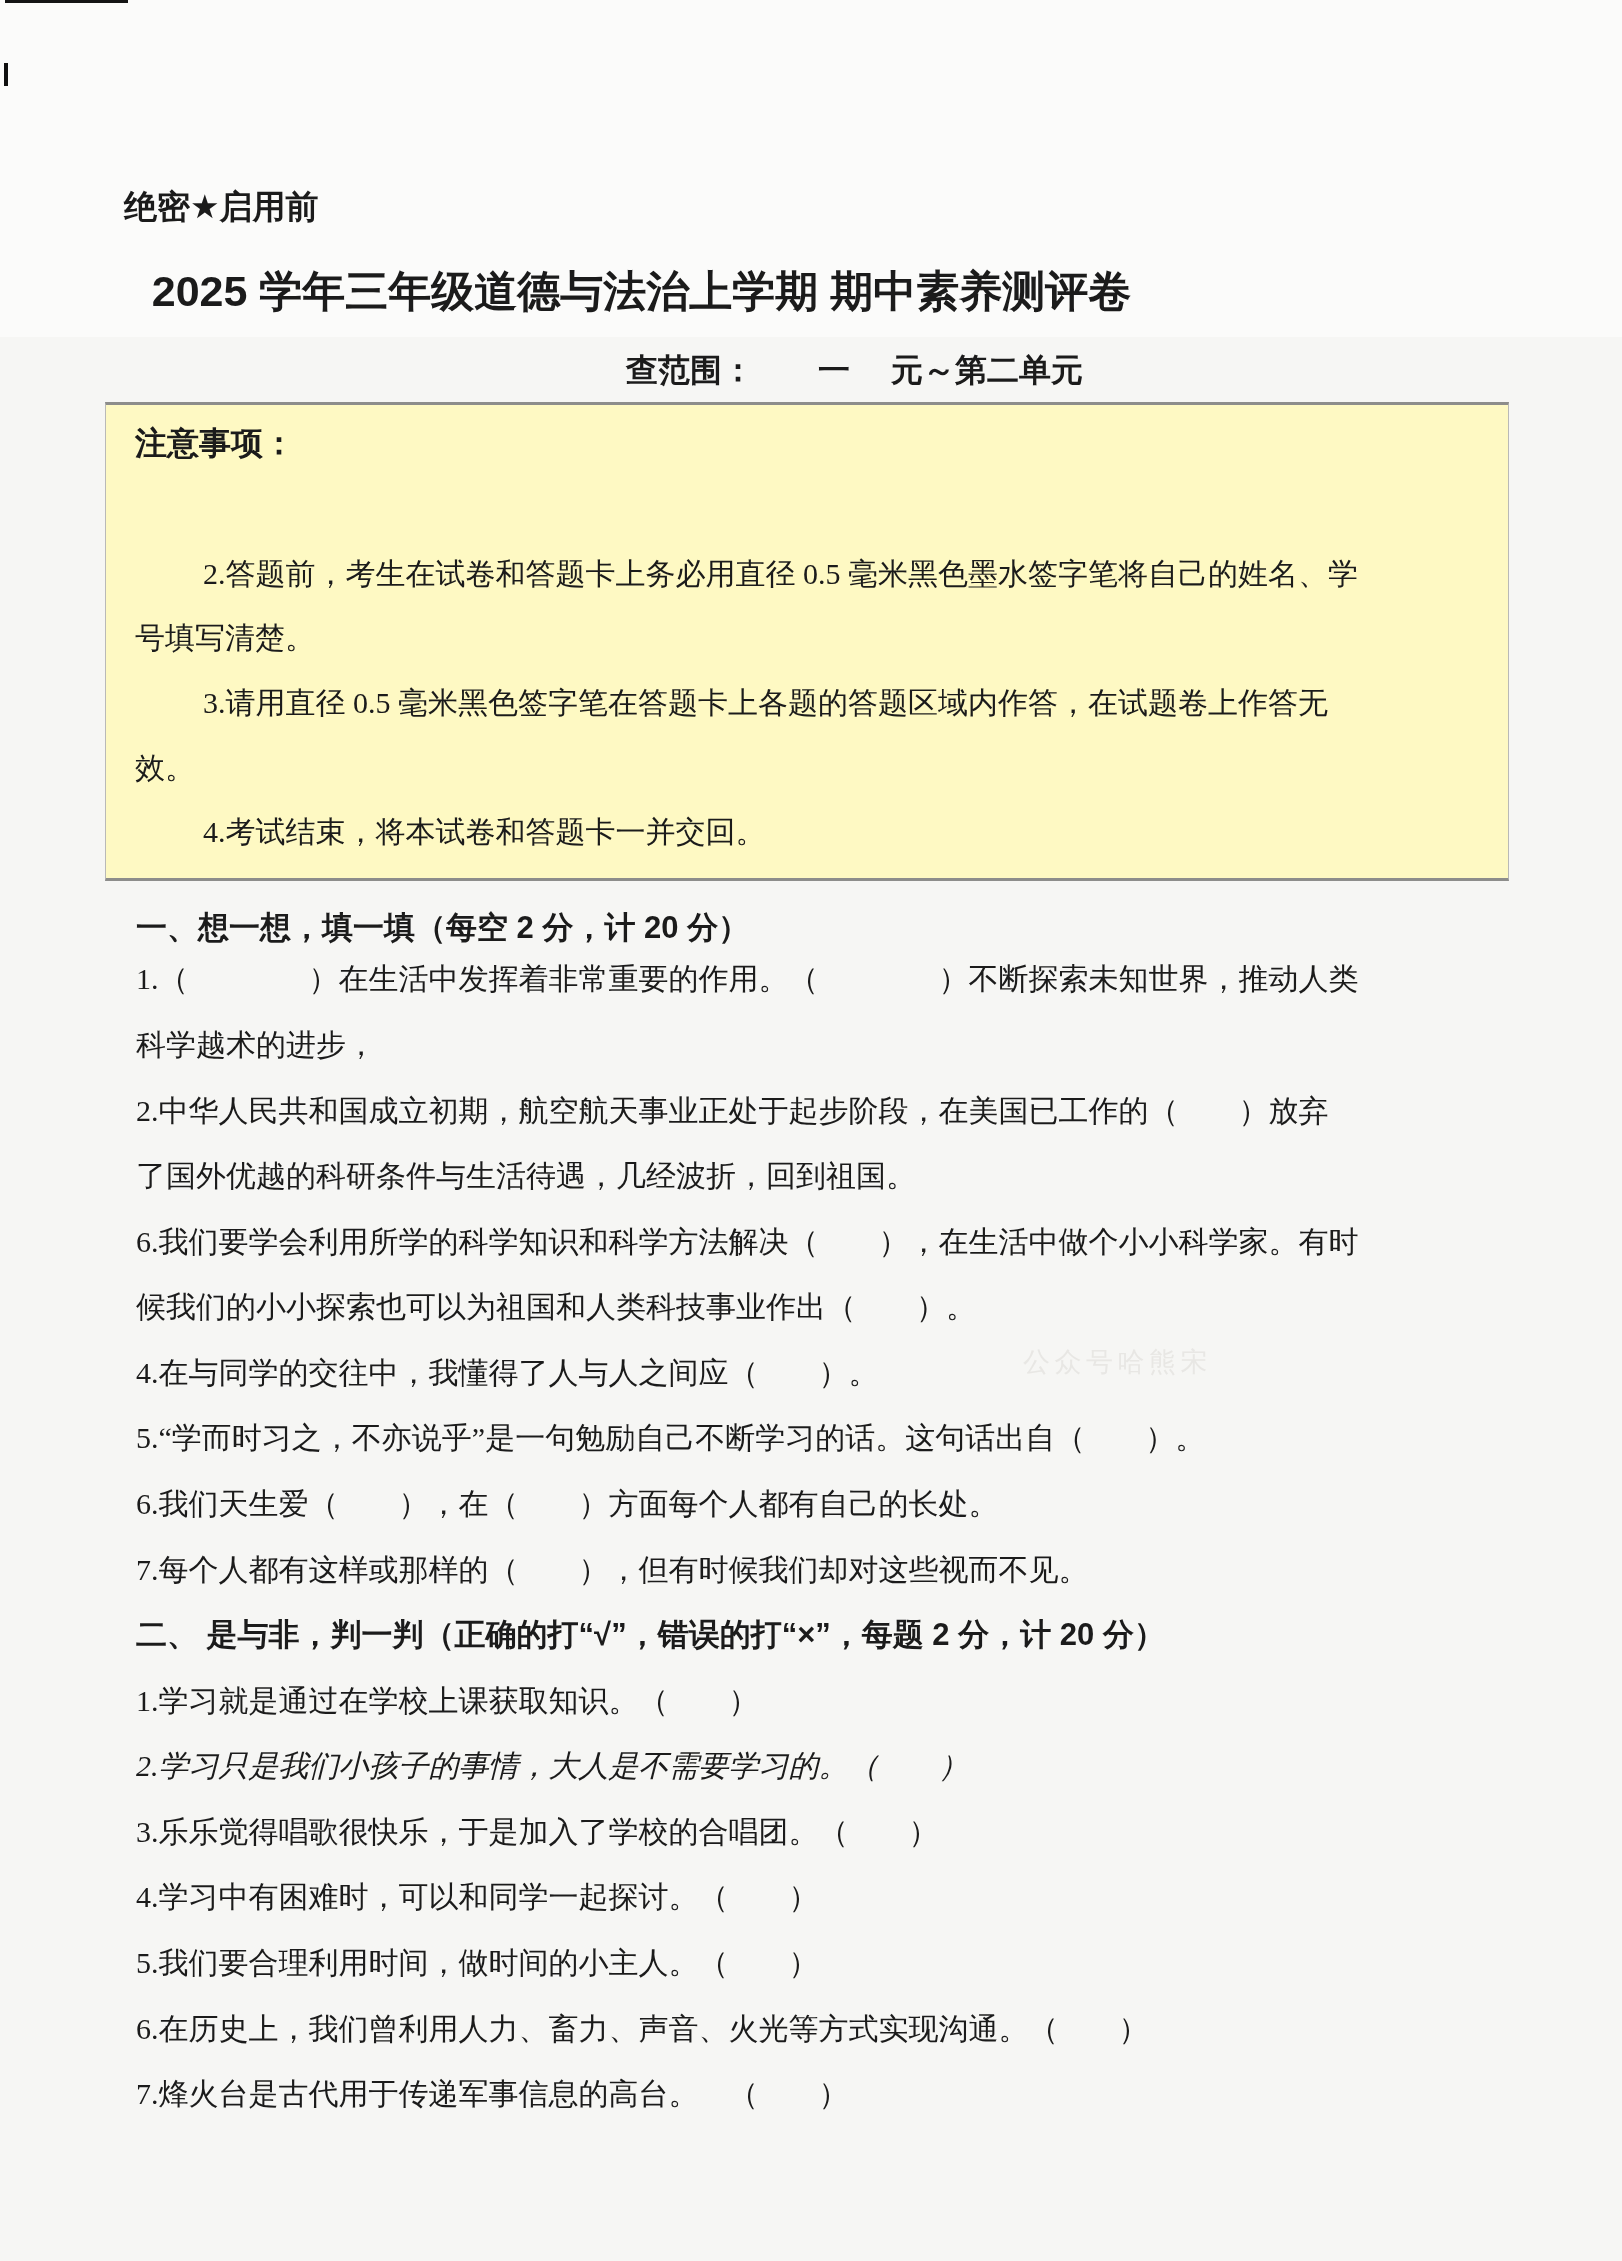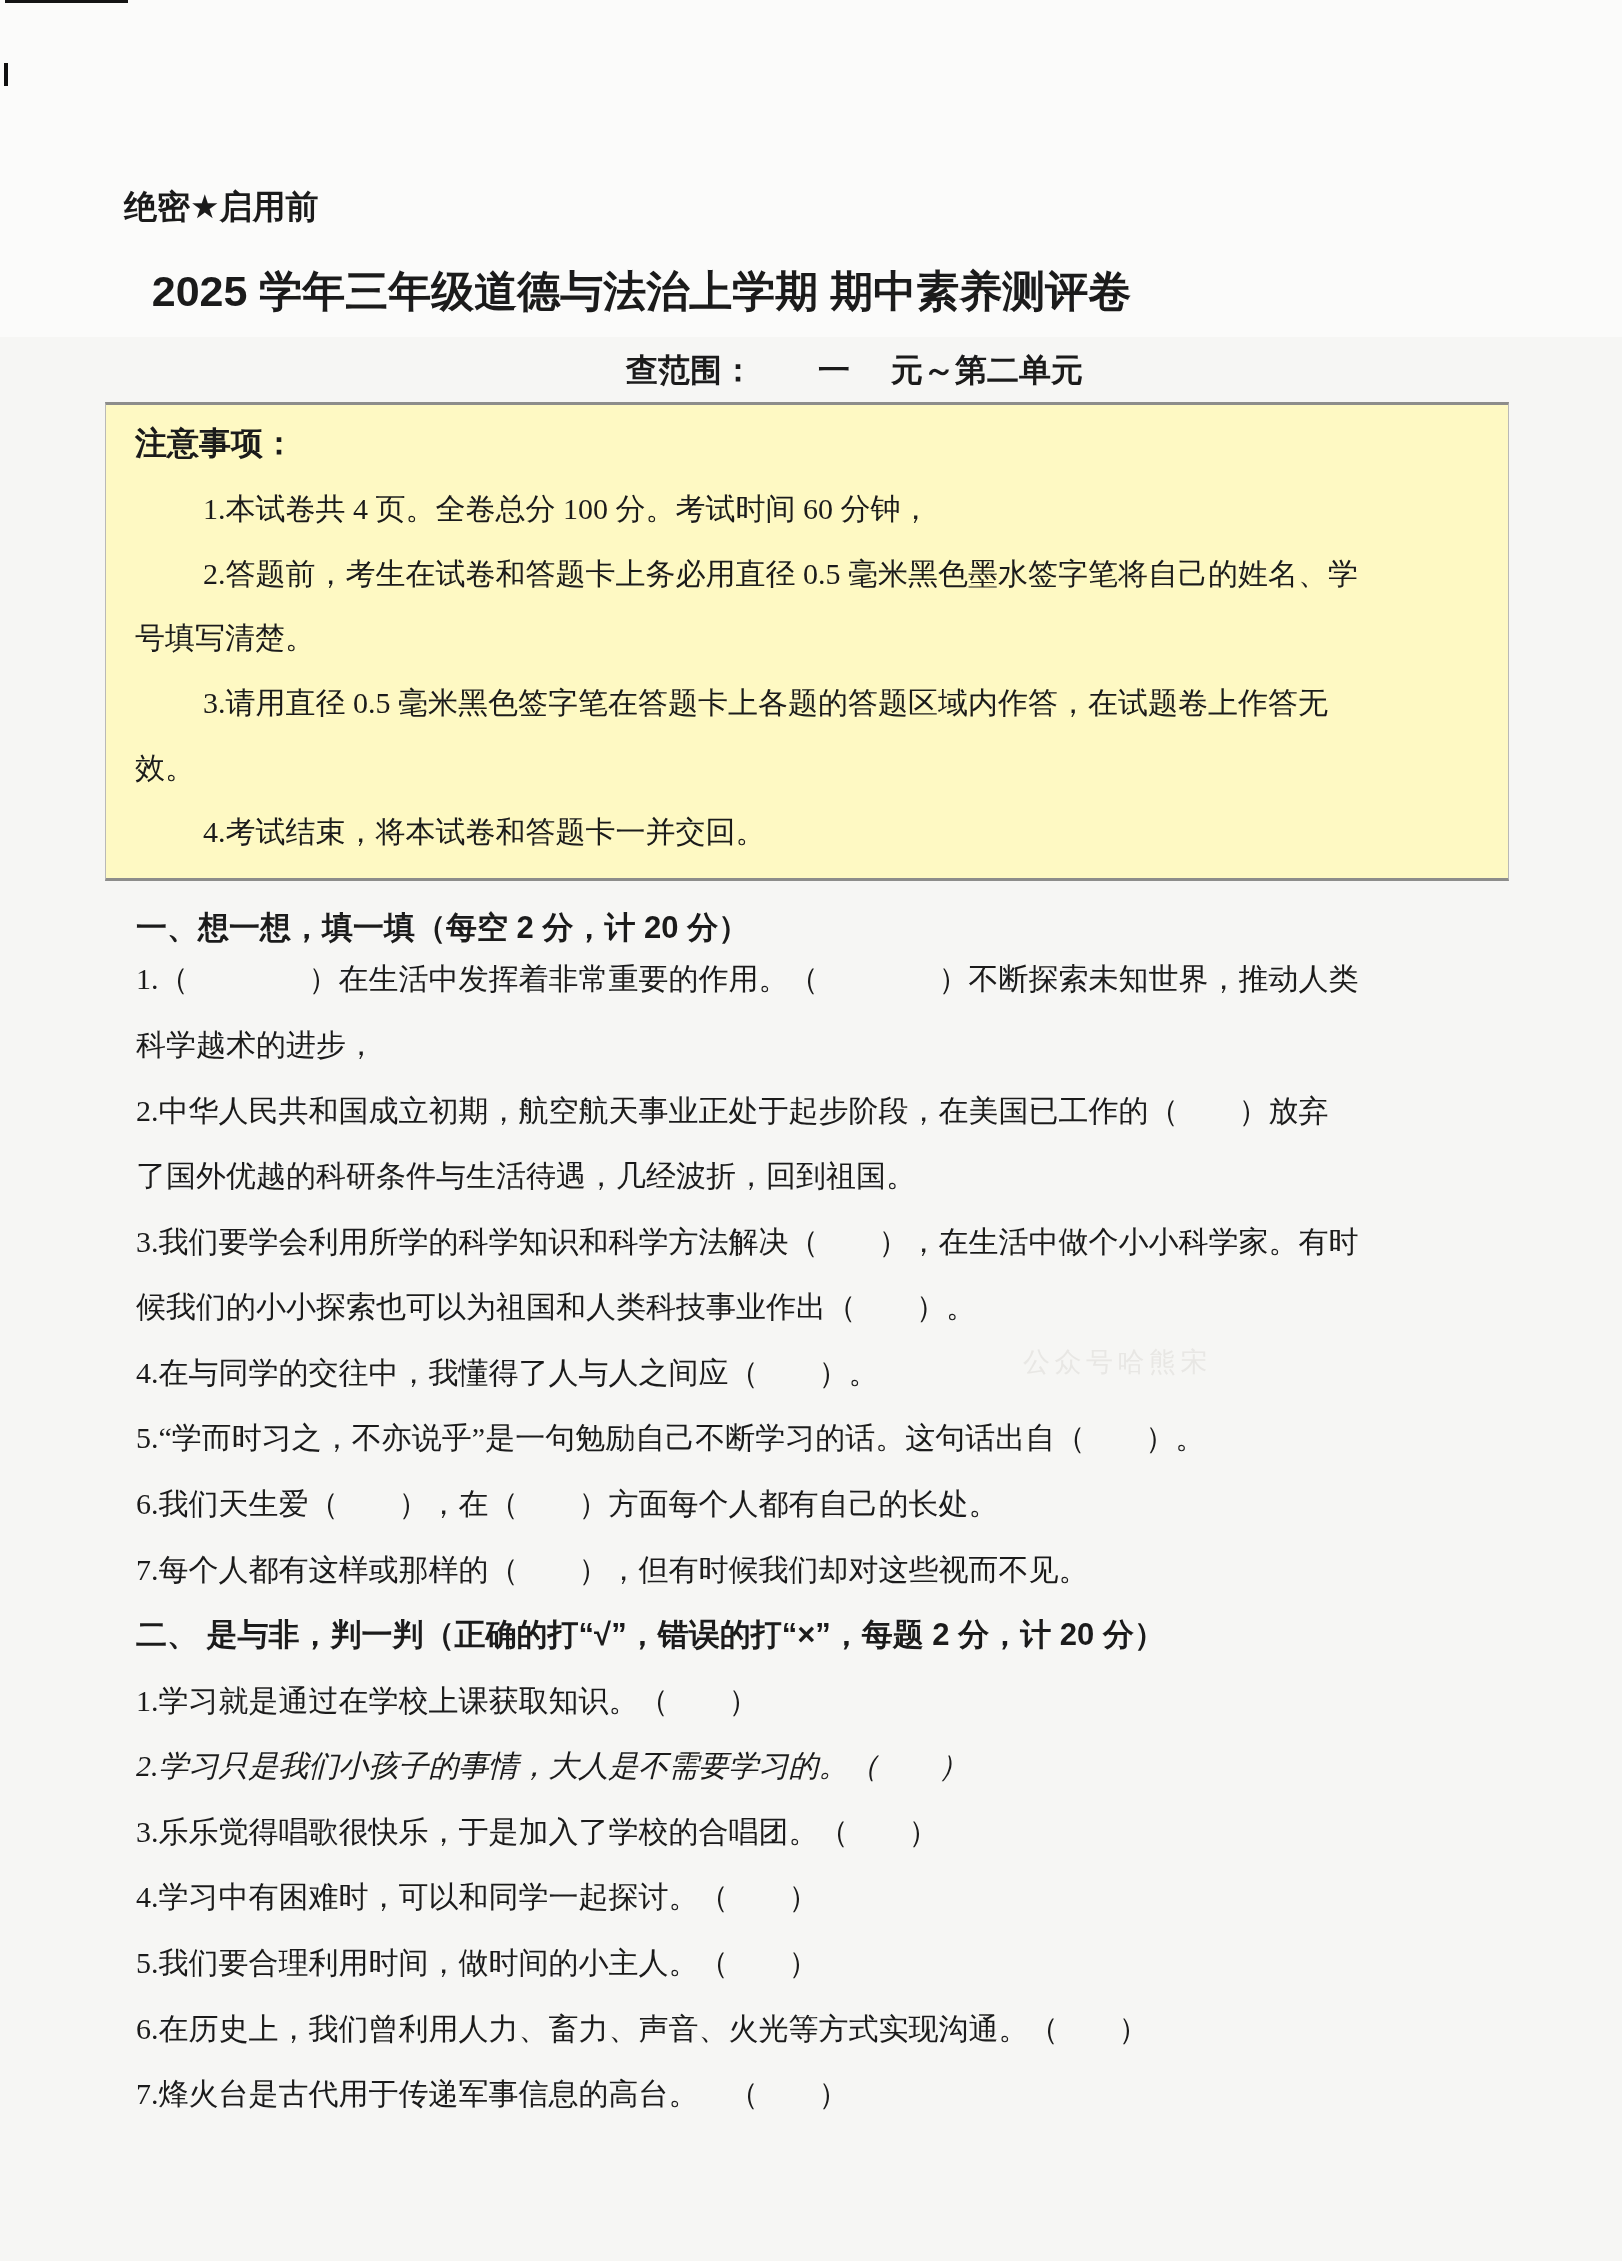--- a/index.html
+++ b/index.html
@@ -61,34 +61,33 @@
 <div class="abs top-band"></div>
 <div class="abs scan-topline"></div>
 <div class="abs scan-lefttick"></div>
 
 <div class="abs hei classification">绝密★启用前</div>
 <div class="hei paper-title">2025 学年三年级道德与法治上学期 期中素养测评卷</div>
 <div class="abs hei scope-line">查范围：　　一　 元～第二单元</div>
 
 <div class="notice-box">
   <div class="abs hei notice-heading">注意事项：</div>
-  <div class="abs notice-line ind nl0">1.本试卷共 4 页。全卷总分 100 分。考试时间 60 分钟，</div>
   <div class="abs notice-line ind nl1">2.答题前，考生在试卷和答题卡上务必用直径 0.5 毫米黑色墨水签字笔将自己的姓名、学</div>
   <div class="abs notice-line nl2">号填写清楚。</div>
   <div class="abs notice-line ind nl3">3.请用直径 0.5 毫米黑色签字笔在答题卡上各题的答题区域内作答，在试题卷上作答无</div>
   <div class="abs notice-line nl4">效。</div>
   <div class="abs notice-line ind nl5">4.考试结束，将本试卷和答题卡一并交回。</div>
 </div>
 
 <div class="abs hei sec-heading sec1-heading">一、想一想，填一填（每空 2 分，计 20 分）</div>
 <div class="abs q-line q0">1.（　　　　）在生活中发挥着非常重要的作用。（　　　　）不断探索未知世界，推动人类</div>
 <div class="abs q-line q1">科学越术的进步，</div>
 <div class="abs q-line q2">2.中华人民共和国成立初期，航空航天事业正处于起步阶段，在美国已工作的（　　）放弃</div>
 <div class="abs q-line q3">了国外优越的科研条件与生活待遇，几经波折，回到祖国。</div>
-<div class="abs q-line q4">3.我们要学会利用所学的科学知识和科学方法解决（　　），在生活中做个小小科学家。有时</div>
+<div class="abs q-line q4">6.我们要学会利用所学的科学知识和科学方法解决（　　），在生活中做个小小科学家。有时</div>
 <div class="abs q-line q5">候我们的小小探索也可以为祖国和人类科技事业作出（　　）。</div>
 <div class="abs q-line q6">4.在与同学的交往中，我懂得了人与人之间应（　　）。</div>
 <div class="abs q-line q7">5.“学而时习之，不亦说乎”是一句勉励自己不断学习的话。这句话出自（　　）。</div>
 <div class="abs q-line q8">6.我们天生爱（　　），在（　　）方面每个人都有自己的长处。</div>
 <div class="abs q-line q9">7.每个人都有这样或那样的（　　），但有时候我们却对这些视而不见。</div>
 
 <div class="abs watermark">公众号哈熊宋</div>
 
 <div class="abs hei sec-heading sec2-heading">二、 是与非，判一判（正确的打“√”，错误的打“×”，每题 2 分，计 20 分）</div>
 <div class="abs q-line t0">1.学习就是通过在学校上课获取知识。（　　）</div>

